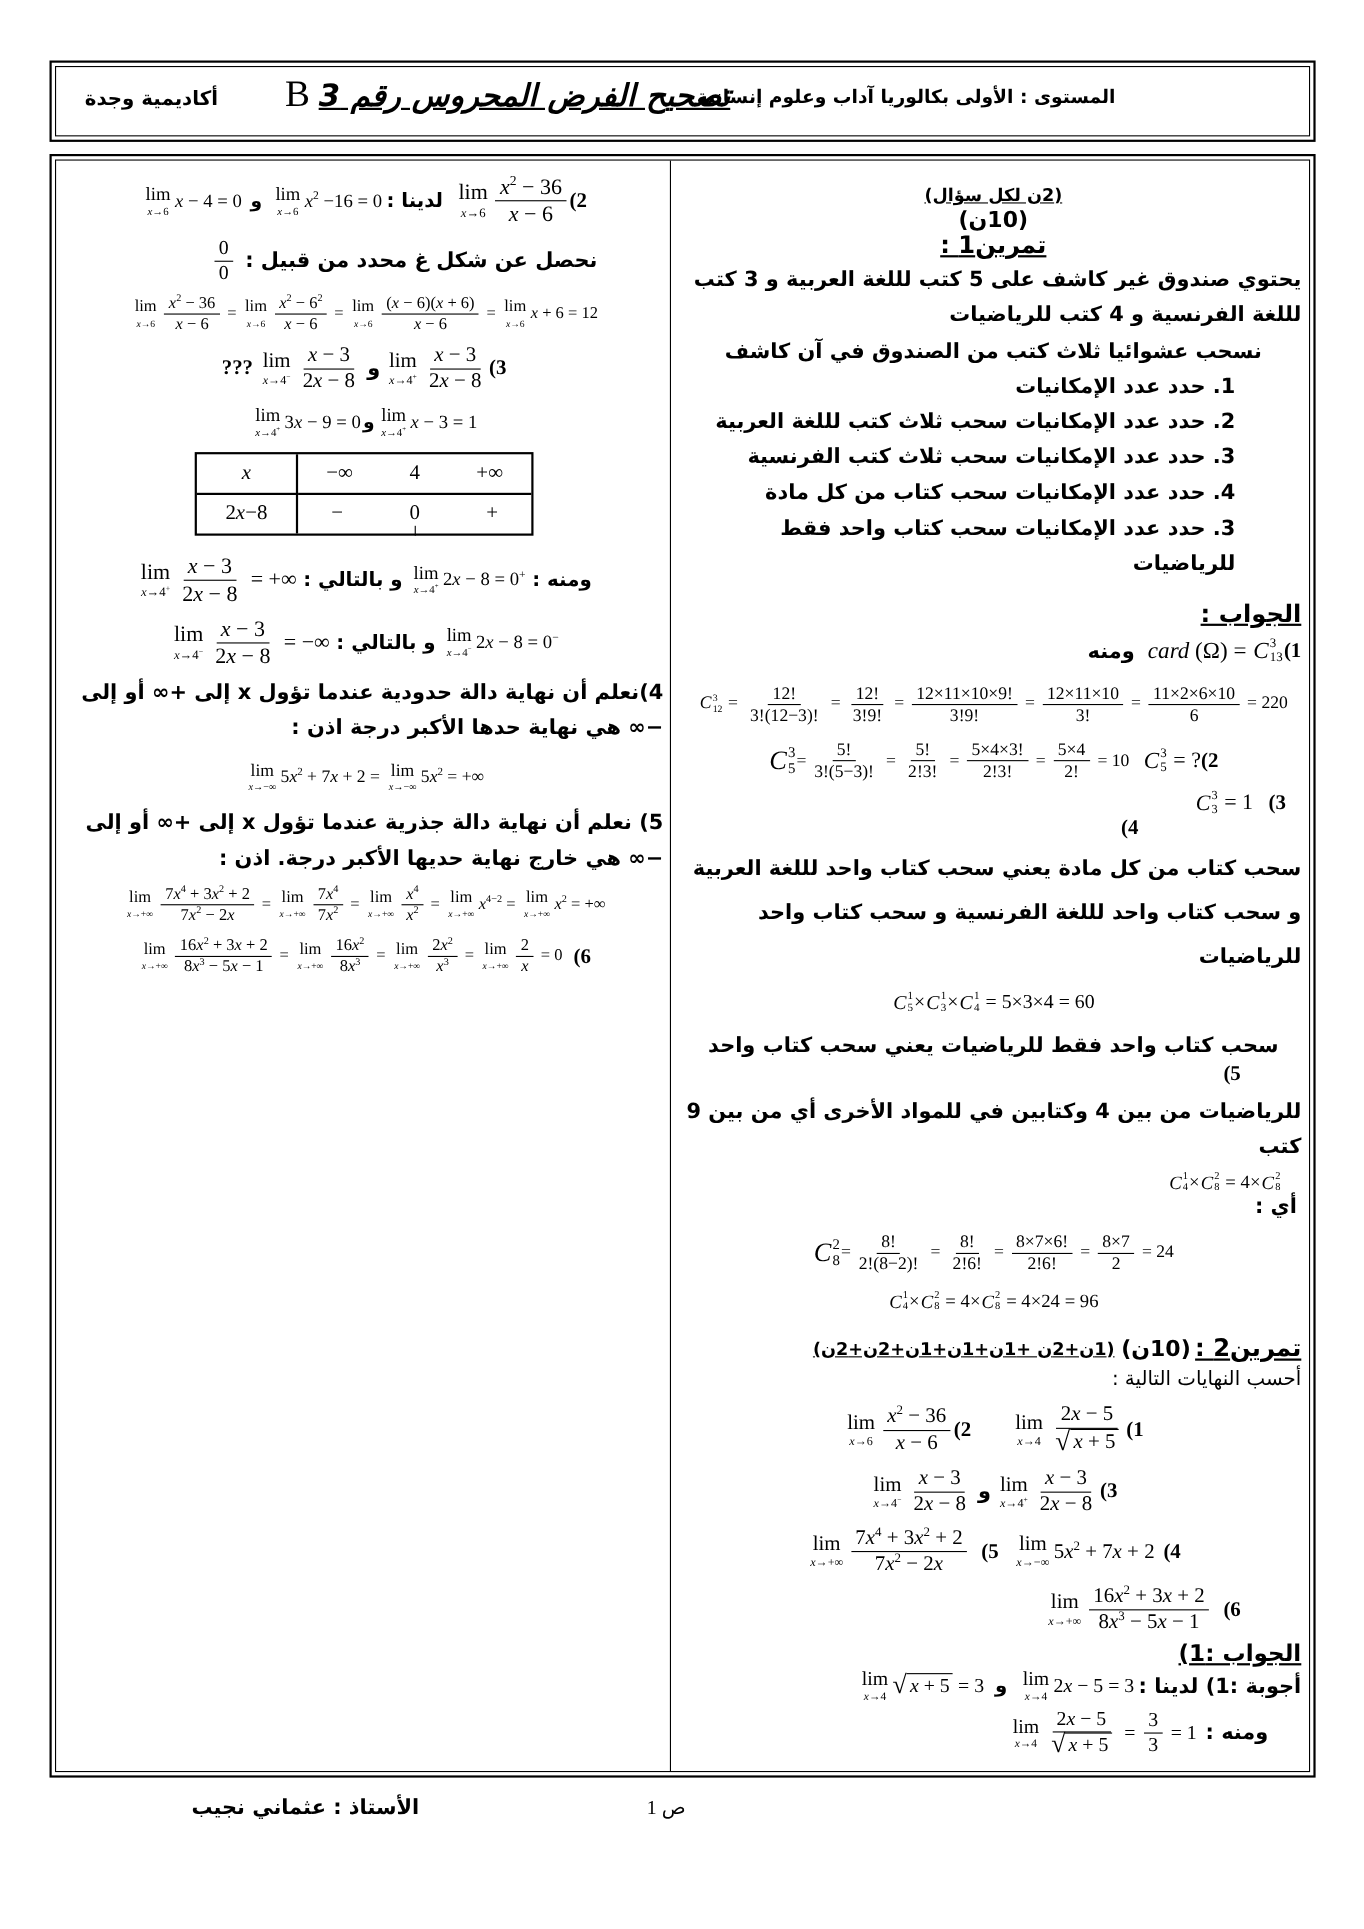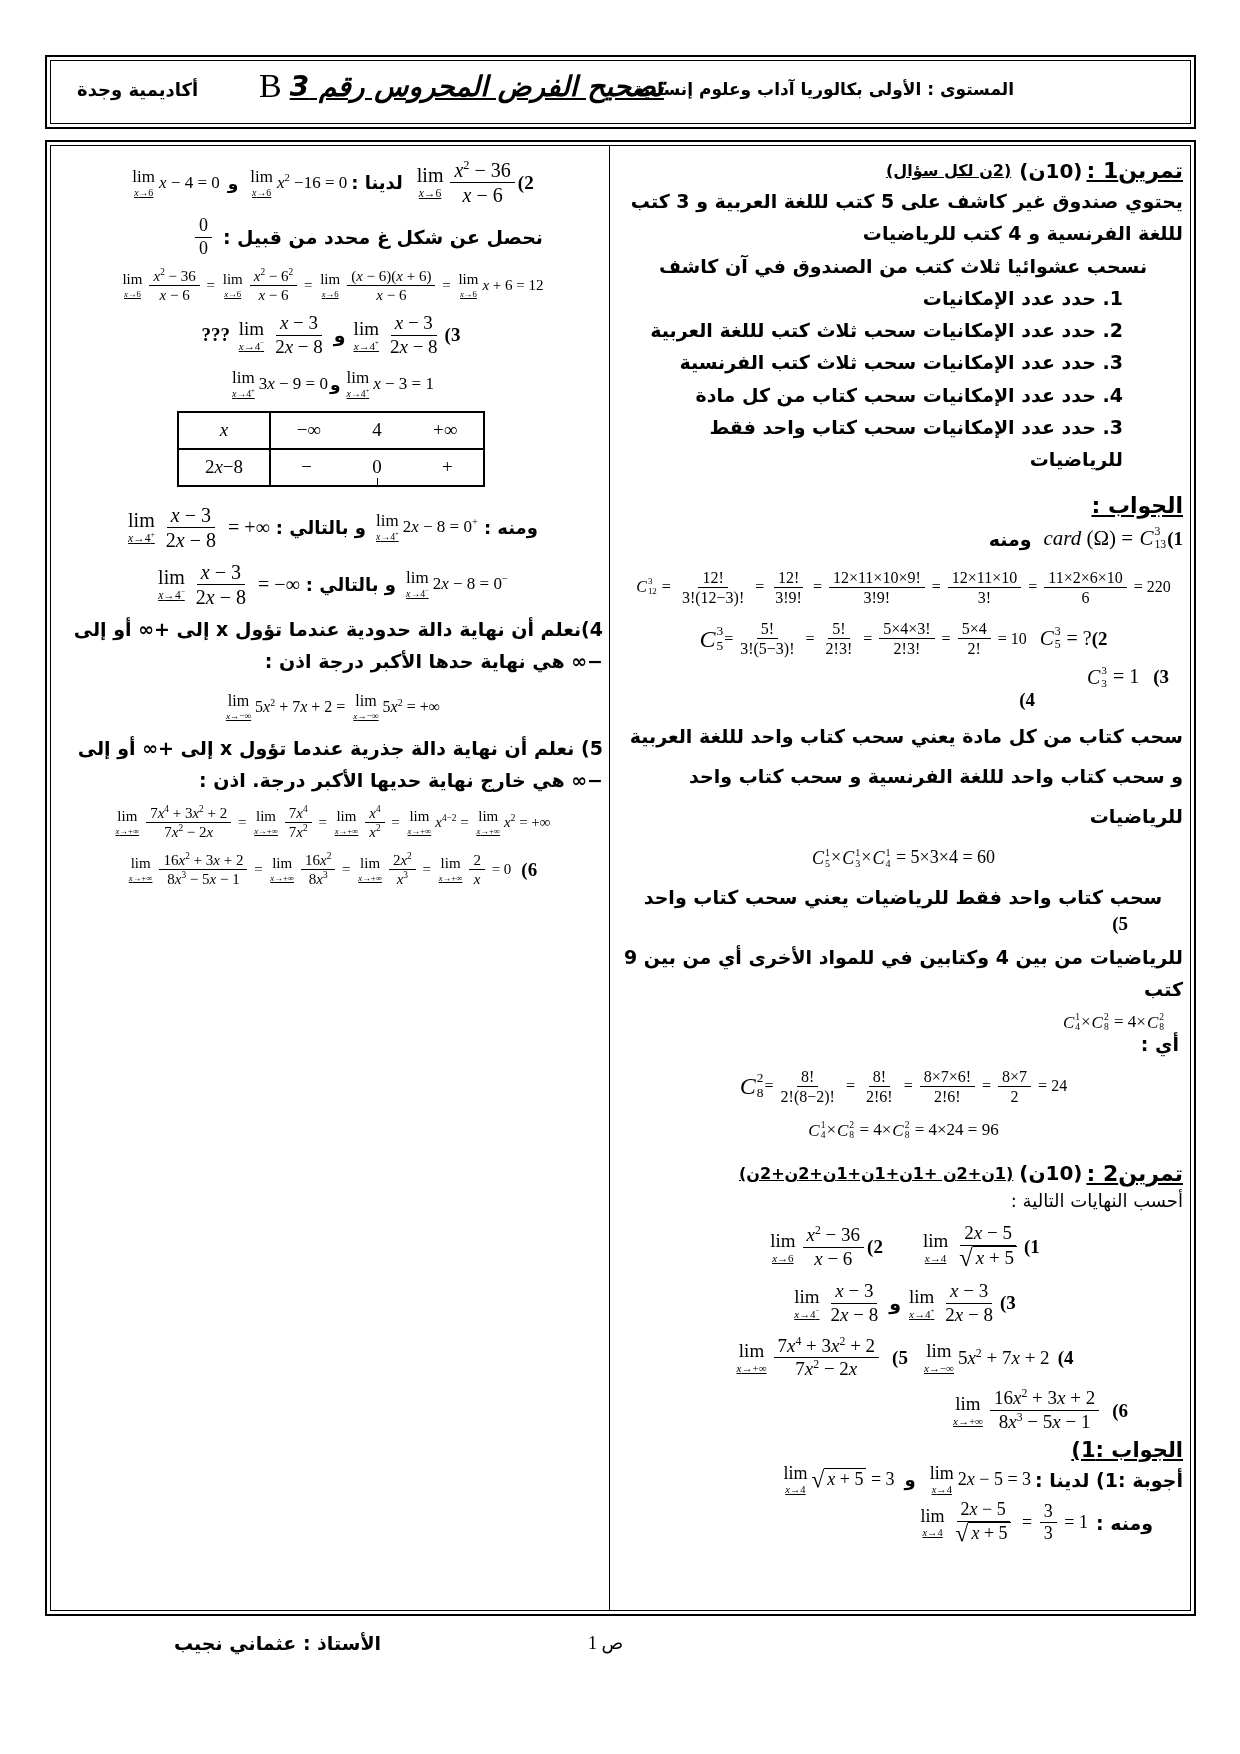--- a/index.html
+++ b/index.html
@@ -22,21 +22,21 @@
   .para{direction:rtl;text-align:right;line-height:1.7;font-family:"DejaVu Sans",sans-serif;}
   .ar{font-family:"DejaVu Sans",sans-serif;direction:rtl;unicode-bidi:isolate;white-space:pre;}
   .mm{font-family:"Liberation Serif",serif;direction:ltr;unicode-bidi:isolate;white-space:pre;}
   .mm i,.slabel i{font-style:italic;}
   .sup{font-size:62%;vertical-align:super;line-height:0;}
   .frac{display:inline-flex;flex-direction:column;align-items:center;vertical-align:middle;margin:0 3px;line-height:1.2;text-align:center;}
   .frac .num{border-bottom:1.5px solid #000;padding:0 4px;}
   .frac .den{padding:0 4px;}
   .lim{display:inline-flex;flex-direction:column;align-items:center;line-height:1;margin:0 4px;}
   .limword{font-family:"Liberation Serif",serif;}
-  .limsub{font-size:58%;margin-top:3px;text-decoration:underline;}
+  .limsub{font-size:58%;margin-top:3px;}
   .comb{display:inline-flex;align-items:center;line-height:1;margin:0 1px;}
   .combC{font-style:italic;}
   .cstack{display:inline-flex;flex-direction:column;font-size:56%;line-height:1.1;margin-left:1px;}
   .sqrt{display:inline-flex;align-items:flex-start;line-height:1.2;}
   .rad{font-size:1.3em;line-height:1;}
   .radbody{border-top:1.6px solid #000;padding:0 3px;}
   .ul{text-decoration:underline;}
   .b{font-weight:bold;}
   .stwrap{display:flex;justify-content:center;}
   .stable{display:grid;grid-template-columns:92px 212px;border:2px solid #000;font-family:"Liberation Serif",serif;font-size:19px;}
@@ -319,21 +319,21 @@
           <span class="frac">
             <span class="num"><span class="mm">2</span></span>
             <span class="den"><span class="mm"><i>x</i></span></span>
           </span>
           <span class="mm"> = 0</span>
           <span style="display: inline-block; width: 10px;"></span>
           <span class="mm b" style="font-size: 19px;">(6</span>
         </div>
       </div>
     <div class="col" id="col-right">
-        <div class="line" style="justify-content: flex-end; margin-top: 8px;">
+        <div class="line" style="justify-content: flex-end; margin-top: 18px; flex-direction: column;">
           <span class="ar b ul" style="font-size: 16px;">(2ن لكل سؤال)</span>
           <span style="display: inline-block; width: 8px;"></span>
           <span class="ar b" style="font-size: 20px;">(10ن)</span>
           <span style="display: inline-block; width: 4px;"></span>
           <span class="ar b ul" style="font-size: 22px;">تمرين1 :</span>
         </div>
         <div class="para b" dir="rtl" style="font-size: 19px; margin-top: 2px;">يحتوي صندوق غير كاشف على 5 كتب لللغة العربية  و  3 كتب لللغة الفرنسية و   4 كتب للرياضيات</div>
         <div class="para b" dir="rtl" style="text-align: center; font-size: 19px;">نسحب عشوائيا ثلاث كتب من الصندوق  في آن كاشف</div>
         <div class="para b" dir="rtl" style="font-size: 19px; padding-left: 0px; padding-right: 60px;">1. حدد عدد  الإمكانيات</div>
         <div class="para b" dir="rtl" style="font-size: 19px; padding-left: 0px; padding-right: 60px;">2. حدد عدد  الإمكانيات سحب ثلاث  كتب لللغة العربية</div>

